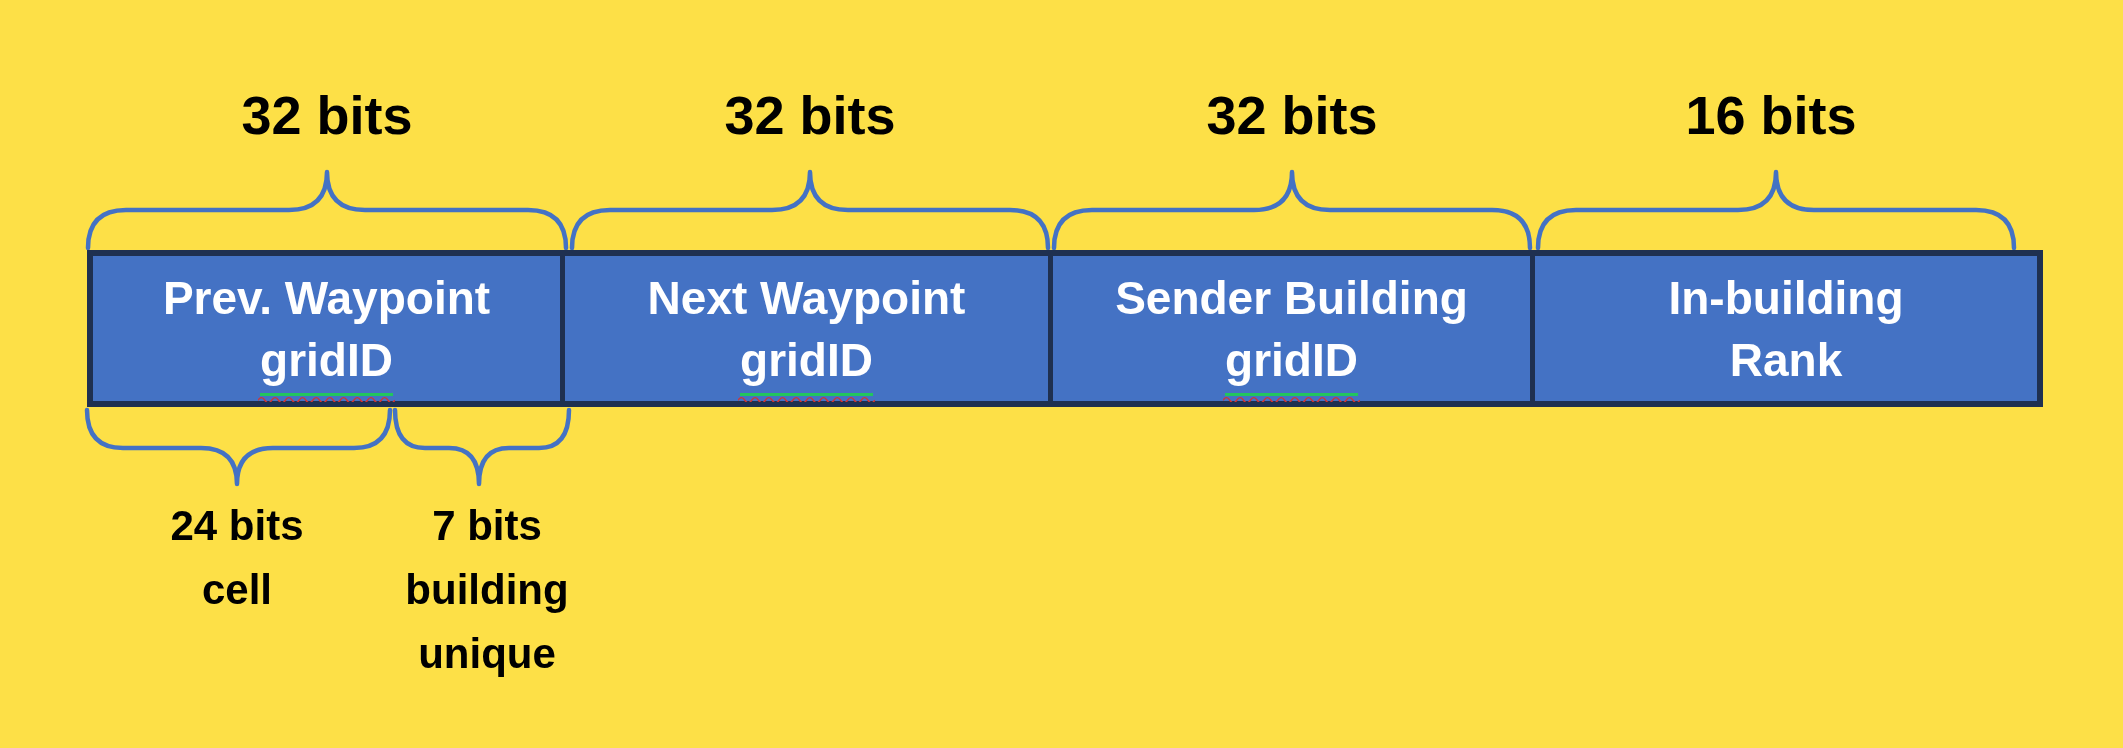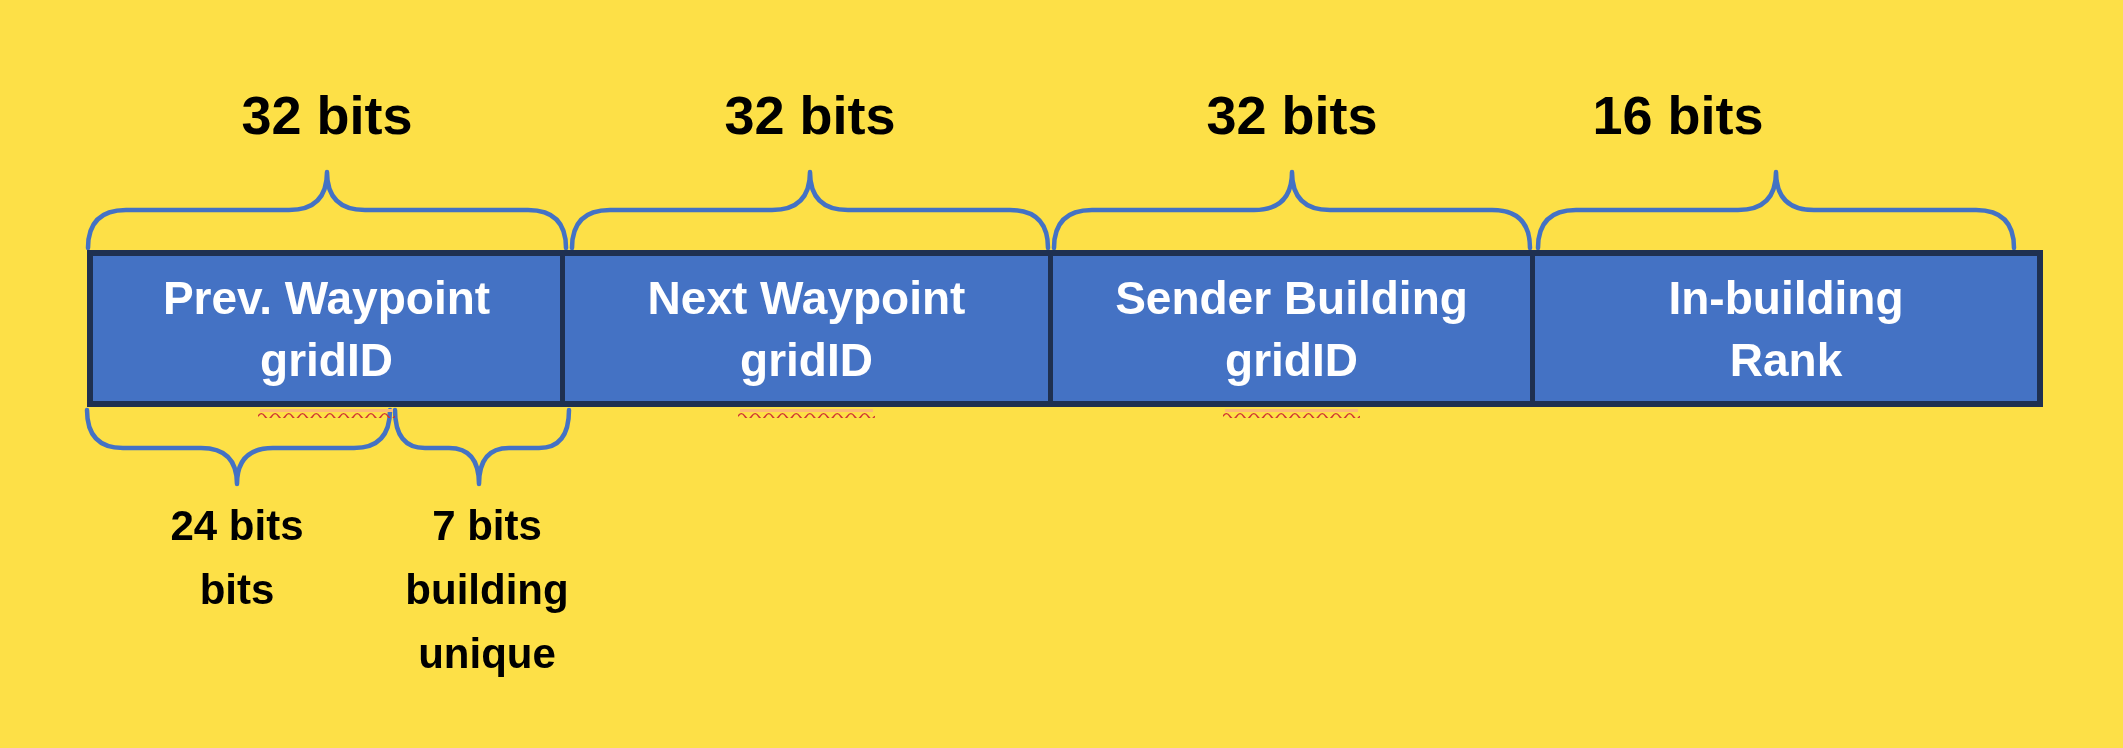--- a/index.html
+++ b/index.html
@@ -59,22 +59,22 @@
     font-size: 46px;
     font-weight: 700;
     line-height: 62px;
     text-align: center;
     white-space: nowrap;
   }
   .cell .l1, .cell .l2 { height: 62px; }
   .uword {
     position: relative;
     display: inline-block;
-    border-bottom: 3px solid #fdba74;
-    padding-bottom: 18px;
+    border-bottom: 3px solid #22c55e;
+    padding-bottom: 2px;
   }
   .squiggle {
     position: absolute;
     left: -2px;
     right: -2px;
     bottom: -9px;
     width: calc(100% + 4px);
     height: 7px;
   }
   .squiggle path {
@@ -107,21 +107,21 @@
     <path class="brace" d="M 1054 248 Q 1054 210 1092 210 L 1254 210 Q 1292 210 1292 172 Q 1292 210 1330 210 L 1492 210 Q 1530 210 1530 248"></path>
     <path class="brace" d="M 1538 248 Q 1538 210 1576 210 L 1738 210 Q 1776 210 1776 172 Q 1776 210 1814 210 L 1976 210 Q 2014 210 2014 248"></path>
 
     <path class="brace" d="M 87 410 Q 87 448 123 448 L 201 448 Q 237 448 237 484 Q 237 448 273 448 L 354 448 Q 390 448 390 410"></path>
     <path class="brace" d="M 395 410 Q 395 448 425 448 L 449 448 Q 479 448 479 484 Q 479 448 509 448 L 539 448 Q 569 448 569 410"></path>
   </svg>
 
   <div class="top-label" style="left:327px">32 bits</div>
   <div class="top-label" style="left:810px">32 bits</div>
   <div class="top-label" style="left:1292px">32 bits</div>
-  <div class="top-label" style="left:1678px">16 bits</div>
+  <div class="top-label" style="left:1771px">16 bits</div>
 
   <div class="packet-row">
 
     <div class="cell" style="left:6px; width:467px">
       <div class="l1">Prev. Waypoint</div>
       <div class="l2">
         <span class="uword">
           <span>gridID</span>
           <svg class="squiggle" viewBox="0 0 120 6" preserveAspectRatio="none">
             <path d="M0 4.5 Q3 0 6 4.5 T12 4.5 T18 4.5 T24 4.5 T30 4.5 T36 4.5 T42 4.5 T48 4.5 T54 4.5 T60 4.5 T66 4.5 T72 4.5 T78 4.5 T84 4.5 T90 4.5 T96 4.5 T102 4.5 T108 4.5 T114 4.5 T120 4.5"></path>
@@ -158,21 +158,21 @@
       <div class="l1">In-building</div>
       <div class="l2">
         <span>Rank</span>
       </div>
     </div>
 
   </div>
 
   <div class="sub-label-group" style="left:237px">
     <div>24 bits</div>
-    <div>bits</div>
+    <div>cell</div>
   </div>
   <div class="sub-label-group" style="left:487px">
     <div>7 bits</div>
     <div>building</div>
     <div>unique</div>
   </div>
 
 </div>
 
 </body></html>

